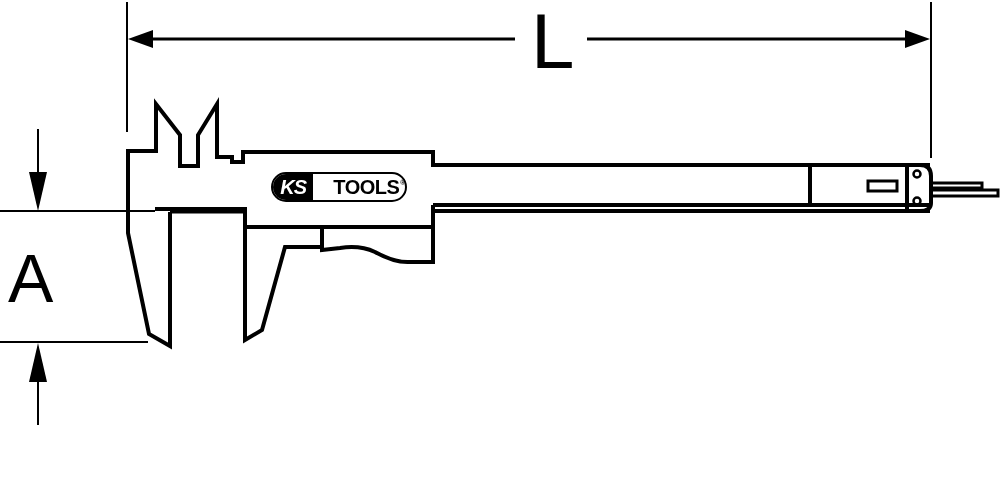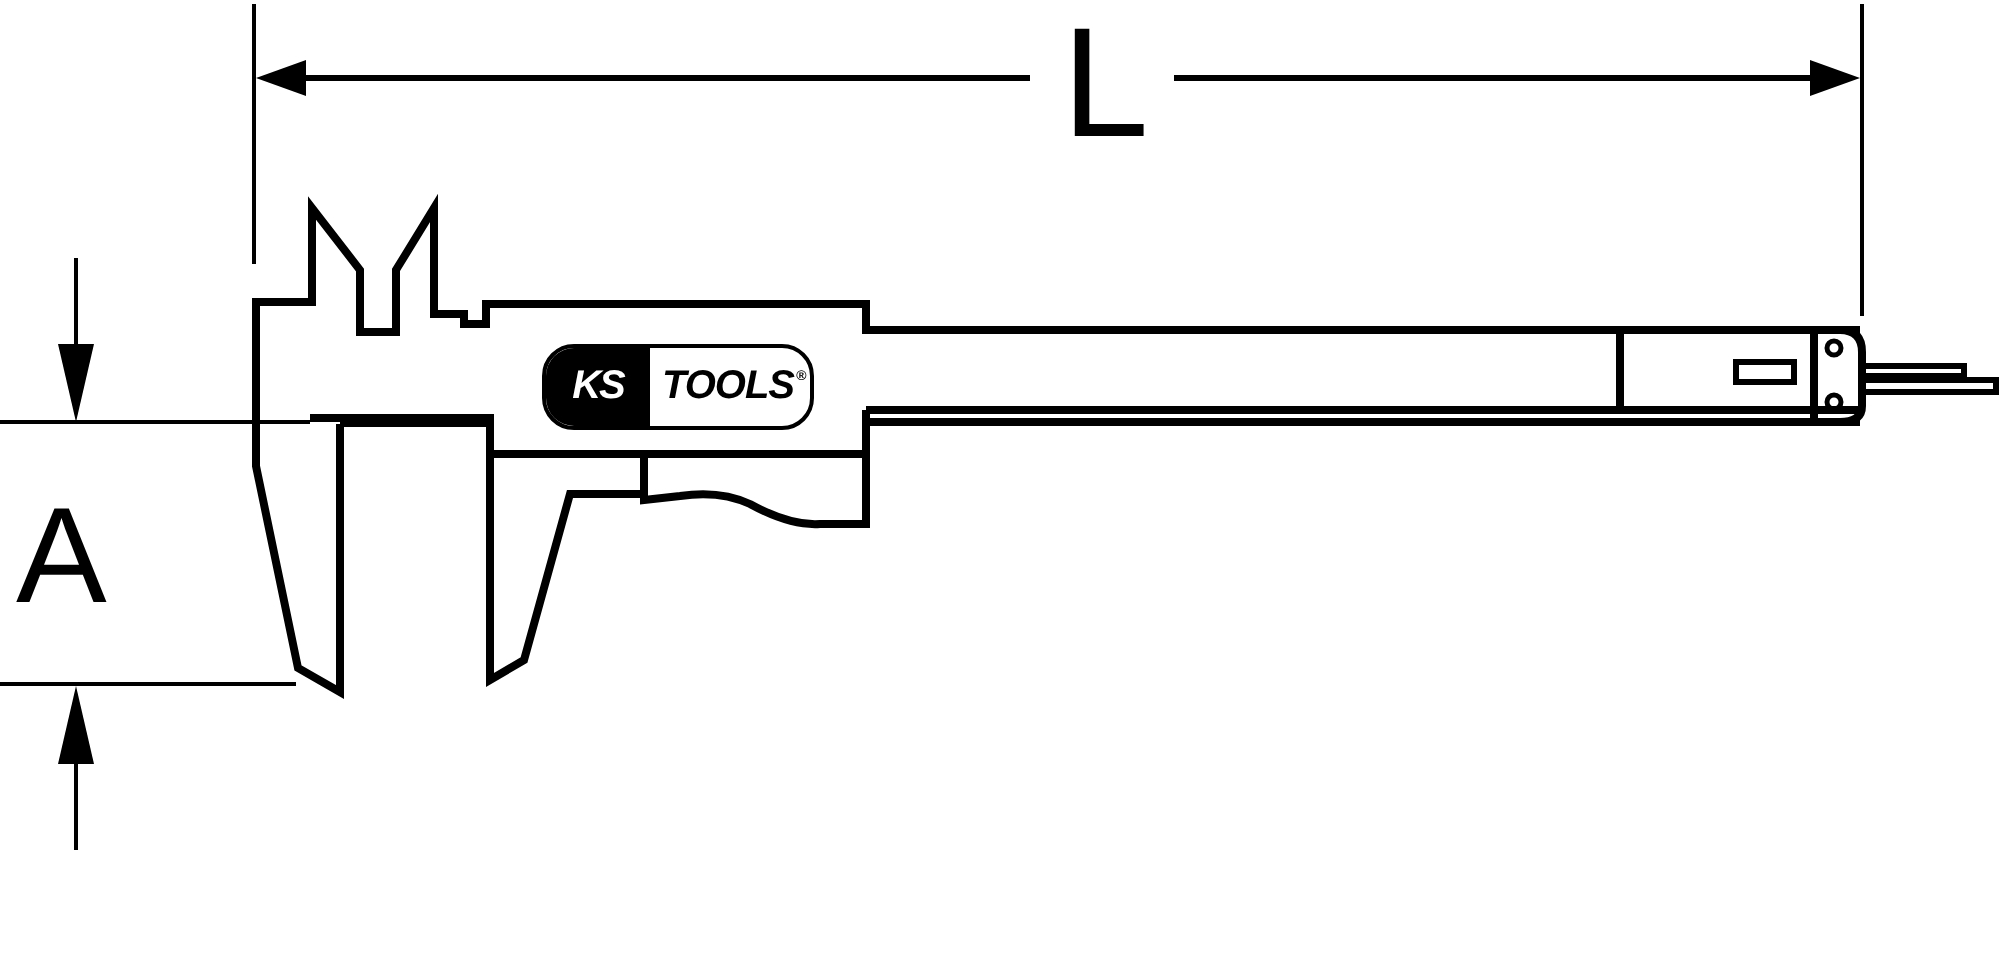--- a/index.html
+++ b/index.html
@@ -1,23 +1,23 @@
 <!DOCTYPE html>
 <html><head>
 <meta charset="utf-8">
 <style>
   html, body { margin: 0; padding: 0; background: #ffffff; }
   body { width: 1000px; height: 489px; overflow: hidden; position: relative; font-family: "Liberation Sans", sans-serif; }
   svg { position: absolute; left: 0; top: 0; }
   .label { position: absolute; color: #000; font-family: "Liberation Sans", sans-serif; font-weight: normal; line-height: 1; }
   #lbl-L { left: 531px; top: 2px; font-size: 78px; }
   #lbl-A { left: 8px; top: 244px; font-size: 68px; }
-  .logo { position: absolute; left: 271px; top: 172px; width: 136px; height: 43px; border: 2.5px solid #000; border-radius: 16px; overflow: hidden; display: flex; box-sizing: border-box; }
+  .logo { position: absolute; left: 271px; top: 172px; width: 136px; height: 30px; border: 2.5px solid #000; border-radius: 16px; overflow: hidden; display: flex; box-sizing: border-box; }
   .logo-ks { background: #000; color: #fff; font-style: italic; font-weight: bold; font-size: 20px; width: 52px; display: flex; align-items: center; justify-content: center; letter-spacing: -1px; }
-  .logo-tools { color: #000; font-weight: bold; font-size: 20px; display: flex; align-items: center; padding-left: 6px; letter-spacing: -0.5px; font-style: italic; }
+  .logo-tools { color: #000; font-weight: bold; font-size: 20px; display: flex; align-items: center; padding-left: 20px; letter-spacing: -0.5px; }
   .logo-reg { font-size: 7px; vertical-align: top; margin-top: -10px; margin-left: 1px; }
 </style>
 </head>
 <body>
 
 <svg width="1000" height="489" viewBox="0 0 1000 489">
   <g fill="none" stroke="#000" stroke-linejoin="miter">
 
     <line x1="127" y1="2" x2="127" y2="132" stroke-width="2"></line>
     <line x1="931" y1="2" x2="931" y2="158" stroke-width="2"></line>

